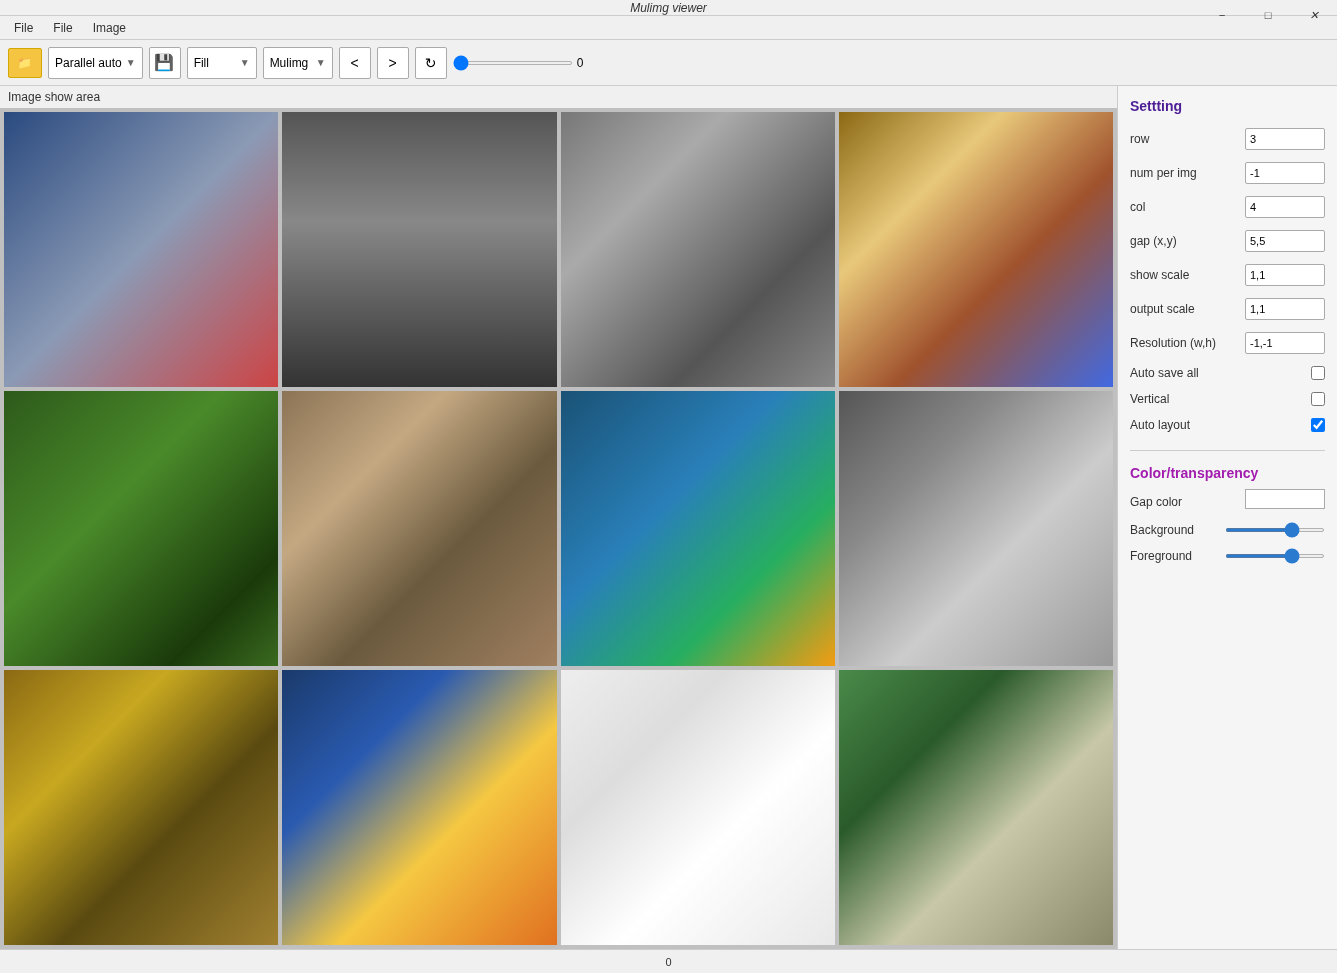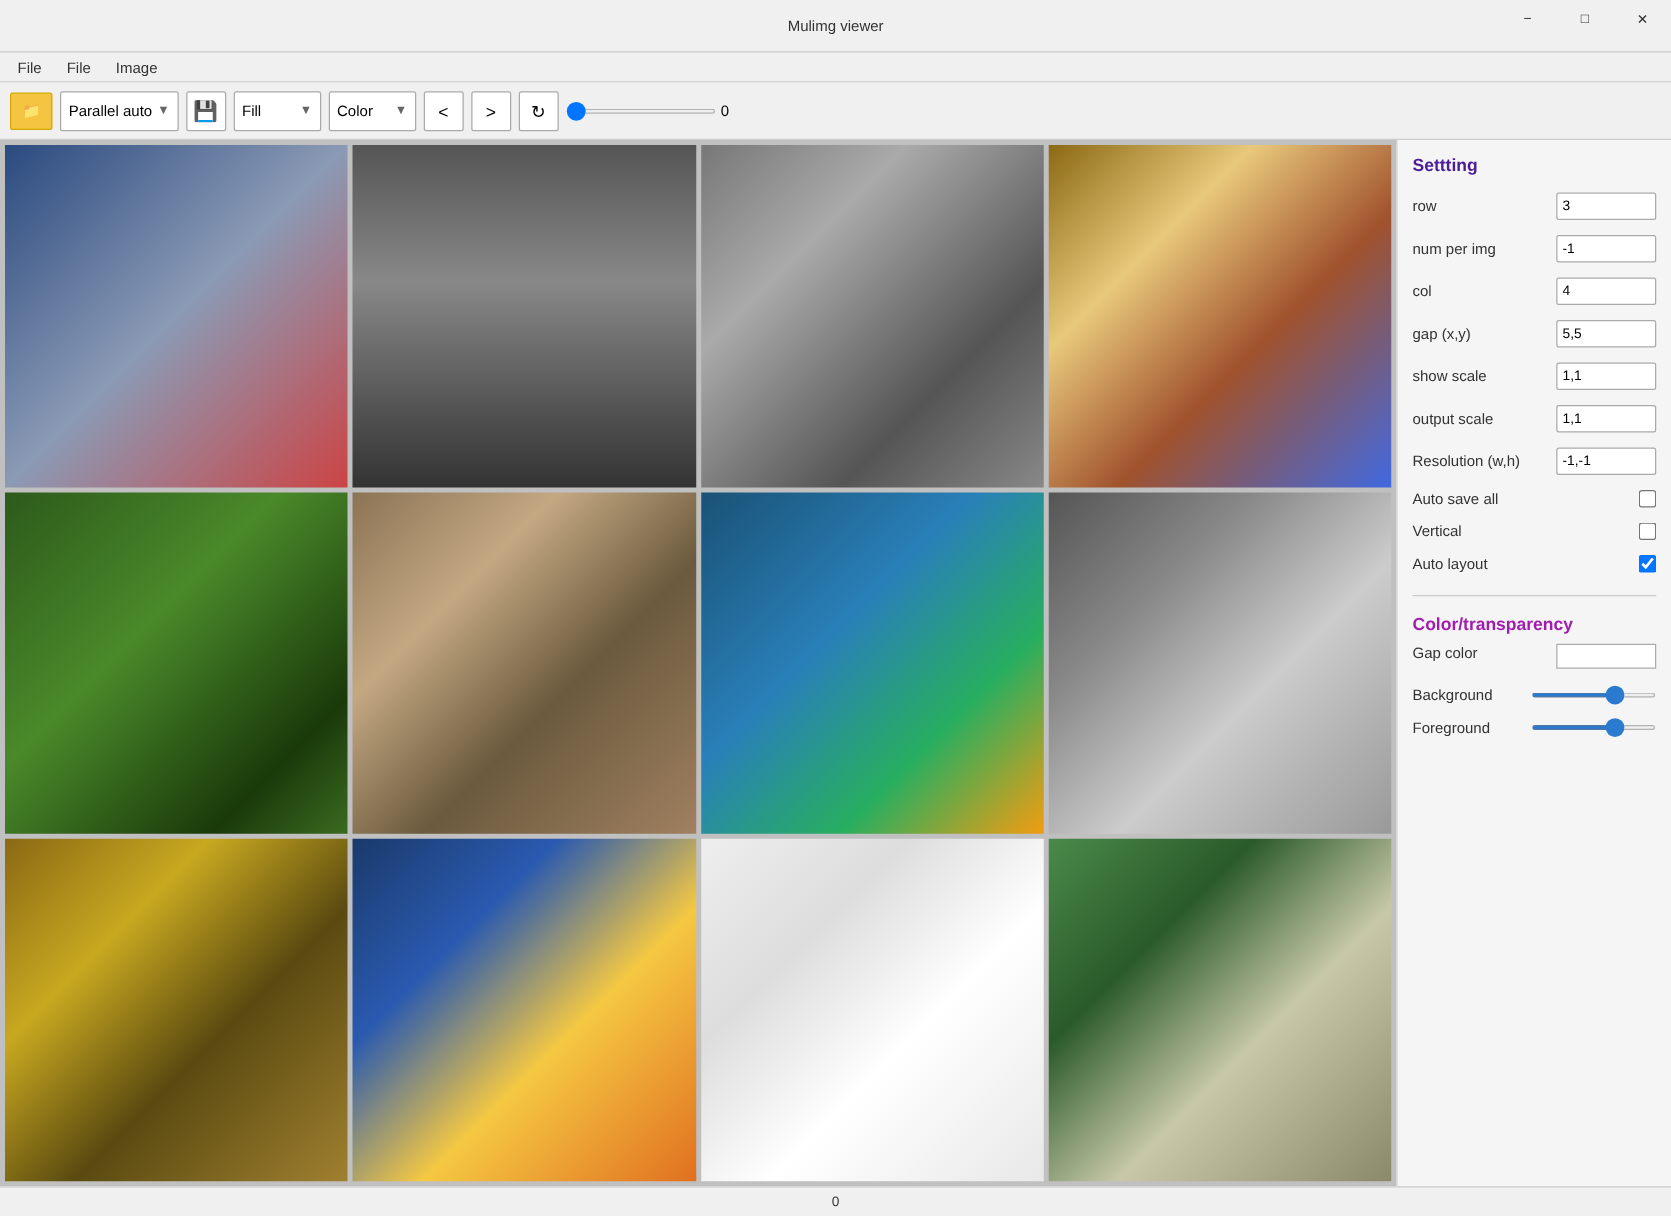--- a/index.html
+++ b/index.html
@@ -9,26 +9,27 @@
       background: #f0f0f0;
       display: flex;
       flex-direction: column;
       height: 973px;
       width: 1337px;
       overflow: hidden;
     }
     
     #titlebar {
       background: #f0f0f0;
-      height: 42px;
+      height: 16px;
       display: flex;
       align-items: center;
       justify-content: center;
       position: relative;
       border-bottom: 1px solid #ccc;
+      font-style: italic;
     }
     #titlebar-title {
       font-size: 12px;
       color: #333;
     }
     #titlebar-controls {
       position: absolute;
       right: 0;
       top: 0;
       display: flex;
@@ -241,21 +242,21 @@
       margin: 6px 0;
     }
     .color-section-title {
       font-size: 14px;
       font-weight: bold;
       color: #a21caf;
       margin-bottom: 0;
     }
     .color-row {
       display: flex;
-      align-items: flex-start;
+      align-items: flex-end;
       justify-content: space-between;
       margin-bottom: 6px;
       gap: 44px;
     }
     .color-label {
       font-size: 12px;
       color: #333;
     }
     .color-swatch {
       width: 80px;
@@ -313,35 +314,36 @@
     <span class="dropdown-arrow">▼</span>
   </div>
   <div class="save-btn">
     <span>💾</span>
   </div>
   <div class="dropdown-btn" style="min-width:70px;">
     <span>Fill</span>
     <span class="dropdown-arrow">▼</span>
   </div>
   <div class="dropdown-btn" style="min-width:70px;">
-    <span>Color</span>
+    <span>Mulimg</span>
     <span class="dropdown-arrow">▼</span>
   </div>
   <div class="toolbar-icon-btn">&lt;</div>
   <div class="toolbar-icon-btn">&gt;</div>
   <div class="toolbar-icon-btn">↻</div>
   <div class="slider-container">
     <input type="range" min="0" max="100" value="0" style="">
     <span>0</span>
   </div>
 </div>
 
 <div id="main">
 
   <div id="image-area">
+    <div id="image-area-label">Image show area</div>
     <div id="image-grid">
 
       <div class="image-cell img1"></div>
       <div class="image-cell img2"></div>
       <div class="image-cell img3"></div>
       <div class="image-cell img4"></div>
 
       <div class="image-cell img5"></div>
       <div class="image-cell img6"></div>
       <div class="image-cell img7"></div>

